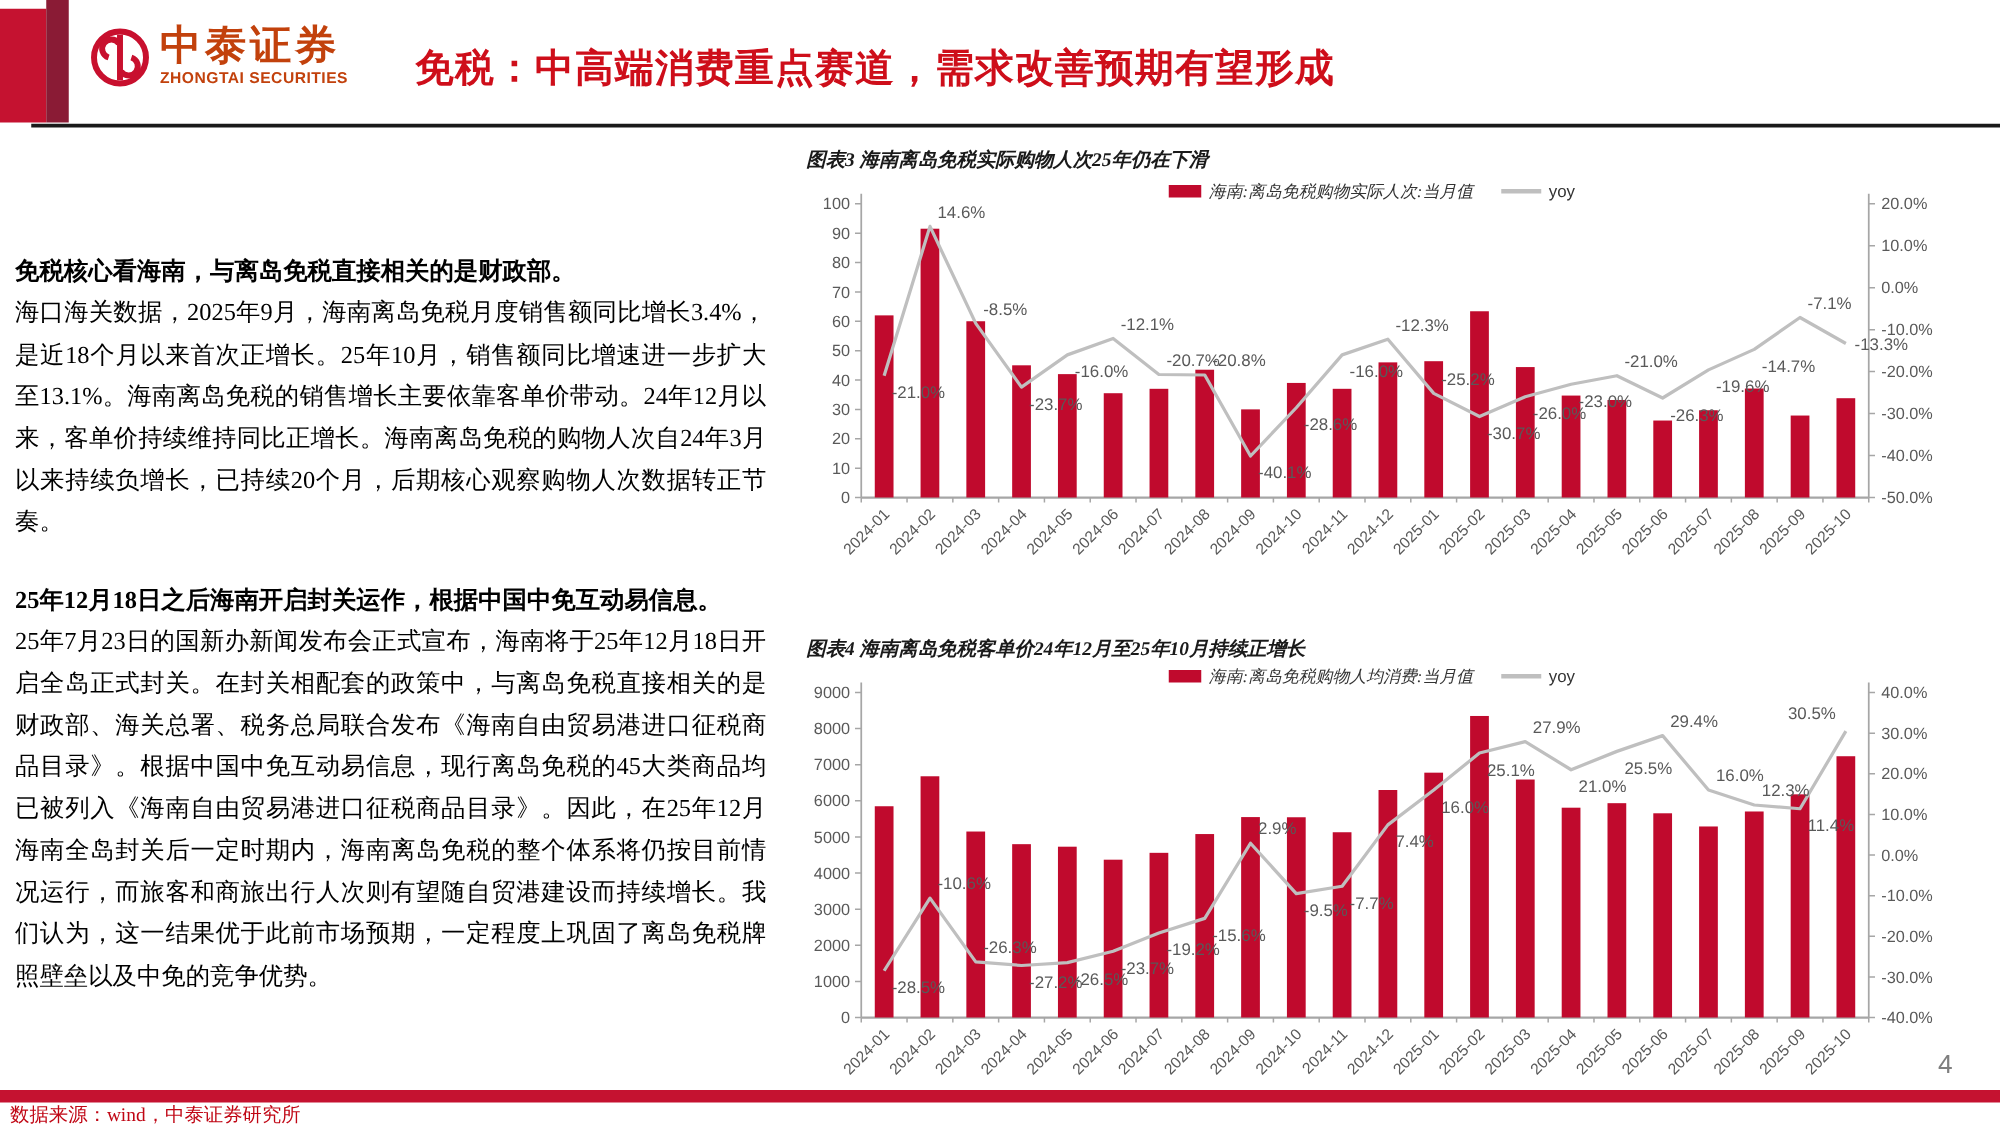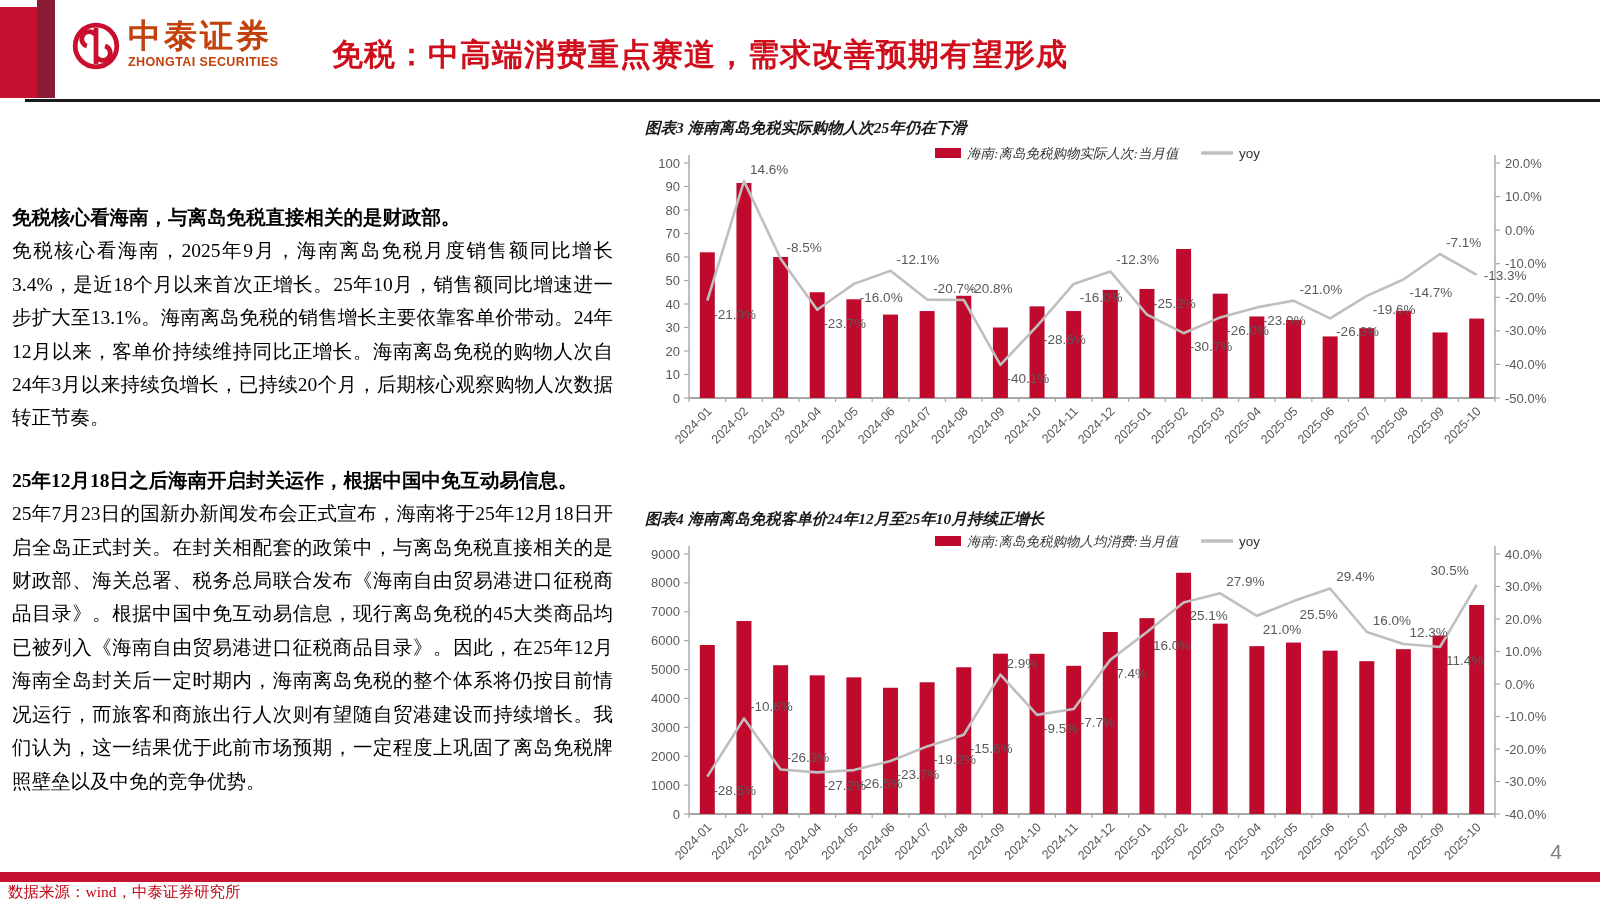--- a/index.html
+++ b/index.html
@@ -48,21 +48,21 @@
   <div class="brand">
     <div class="brand-cn">中泰证券</div>
     <div class="brand-en">ZHONGTAI SECURITIES</div>
   </div>
 
   <h1 class="page-title">免税：中高端消费重点赛道，需求改善预期有望形成</h1>
   <div class="header-rule"></div>
 
   <section class="left-col">
     <p class="head">免税核心看海南，与离岛免税直接相关的是财政部。</p>
-    <p class="body">免税核心看海南，2025年9月，海南离岛免税月度销售额同比增长3.4%，是近18个月以来首次正增长。25年10月，销售额同比增速进一步扩大至13.1%。海南离岛免税的销售增长主要依靠客单价带动。24年12月以来，客单价持续维持同比正增长。海南离岛免税的购物人次自24年3月以来持续负增长，已持续20个月，后期核心观察购物人次数据转正节奏。</p>
+    <p class="body">海口海关数据，2025年9月，海南离岛免税月度销售额同比增长3.4%，是近18个月以来首次正增长。25年10月，销售额同比增速进一步扩大至13.1%。海南离岛免税的销售增长主要依靠客单价带动。24年12月以来，客单价持续维持同比正增长。海南离岛免税的购物人次自24年3月以来持续负增长，已持续20个月，后期核心观察购物人次数据转正节奏。</p>
     <p class="head gap">25年12月18日之后海南开启封关运作，根据中国中免互动易信息。</p>
     <p class="body">25年7月23日的国新办新闻发布会正式宣布，海南将于25年12月18日开启全岛正式封关。在封关相配套的政策中，与离岛免税直接相关的是财政部、海关总署、税务总局联合发布《海南自由贸易港进口征税商品目录》。根据中国中免互动易信息，现行离岛免税的45大类商品均已被列入《海南自由贸易港进口征税商品目录》。因此，在25年12月海南全岛封关后一定时期内，海南离岛免税的整个体系将仍按目前情况运行，而旅客和商旅出行人次则有望随自贸港建设而持续增长。我们认为，这一结果优于此前市场预期，一定程度上巩固了离岛免税牌照壁垒以及中免的竞争优势。</p>
   </section>
 
   <div id="chart1" class="chart"><svg width="905" height="355" viewBox="0 0 905 355" style="font-family:&quot;Liberation Sans&quot;,&quot;DejaVu Sans&quot;,sans-serif;">
         <text x="0" y="18" font-size="15.5" font-weight="bold" font-style="italic" fill="#1a1a1a" font-family="&quot;Liberation Serif&quot;,&quot;DejaVu Serif&quot;,serif">图表3 海南离岛免税实际购物人次25年仍在下滑</text>
         <g>
           <rect x="290" y="33" width="26" height="10" fill="#C00A2D"></rect>
           <text x="322" y="42.5" font-size="13.5" fill="#333" font-family="&quot;Liberation Serif&quot;,&quot;DejaVu Serif&quot;,serif" font-style="italic">海南:离岛免税购物实际人次:当月值</text>
           <line x1="556" y1="38" x2="588" y2="38" stroke="#BFBFBF" stroke-width="3.5"></line>

